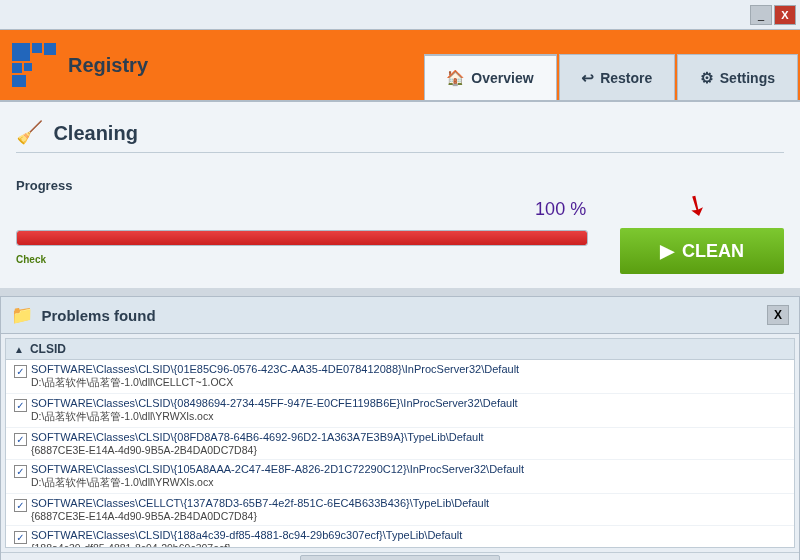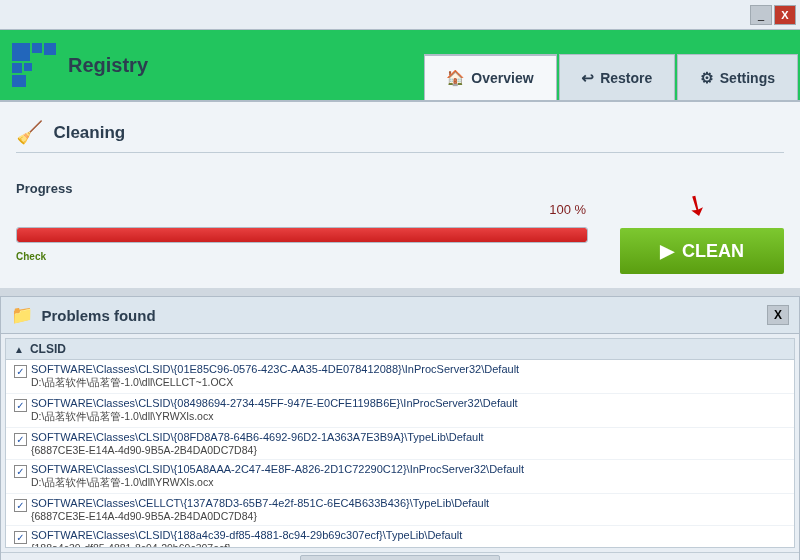--- a/index.html
+++ b/index.html
@@ -35,21 +35,21 @@
       margin-left: 2px;
     }
     .title-bar-btn.close-btn {
       background: #c0392b;
       color: white;
       font-weight: bold;
     }
 
     
     .header {
-      background: #22c55e;
+      background: #f97316;
       display: flex;
       align-items: center;
       height: 72px;
       border-bottom: 2px solid #b0bcc8;
       padding-left: 10px;
     }
     .logo-area {
       display: flex;
       align-items: center;
       flex: 0 0 220px;
@@ -104,21 +104,21 @@
       gap: 10px;
       padding: 8px 0 6px 0;
       border-bottom: 1px solid #c0ccd6;
       margin-bottom: 10px;
     }
     .cleaning-icon {
       font-size: 22px;
       color: #7a8a9a;
     }
     .cleaning-title {
-      font-size: 17px;
+      font-size: 20px;
       font-weight: bold;
       color: #2c3e50;
     }
 
     
     .progress-area {
       display: flex;
       align-items: center;
       padding: 6px 0 4px 0;
       gap: 32px;
@@ -127,22 +127,22 @@
       flex: 1;
     }
     .progress-label {
       font-size: 13px;
       font-weight: bold;
       color: #2c3e50;
       margin-bottom: 6px;
     }
     .progress-percent {
       text-align: right;
-      font-size: 13px;
-      color: #7f1d1d;
+      font-size: 18px;
+      color: #4c1d95;
       margin-bottom: 10px;
       padding-right: 2px;
     }
     .progress-bar-container {
       width: 100%;
       height: 16px;
       background: #e0e8f0;
       border-radius: 3px;
       border: 1px solid #b0bcc8;
       overflow: hidden;

